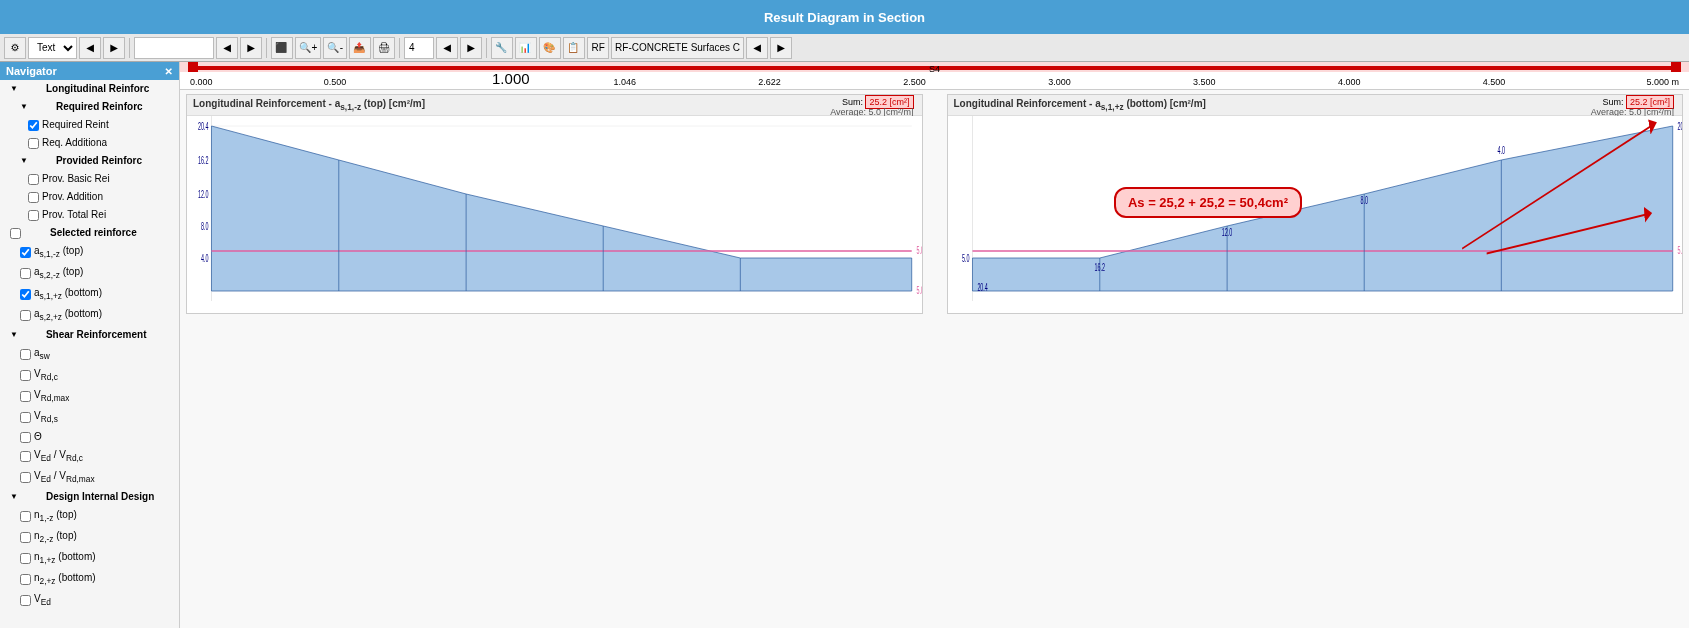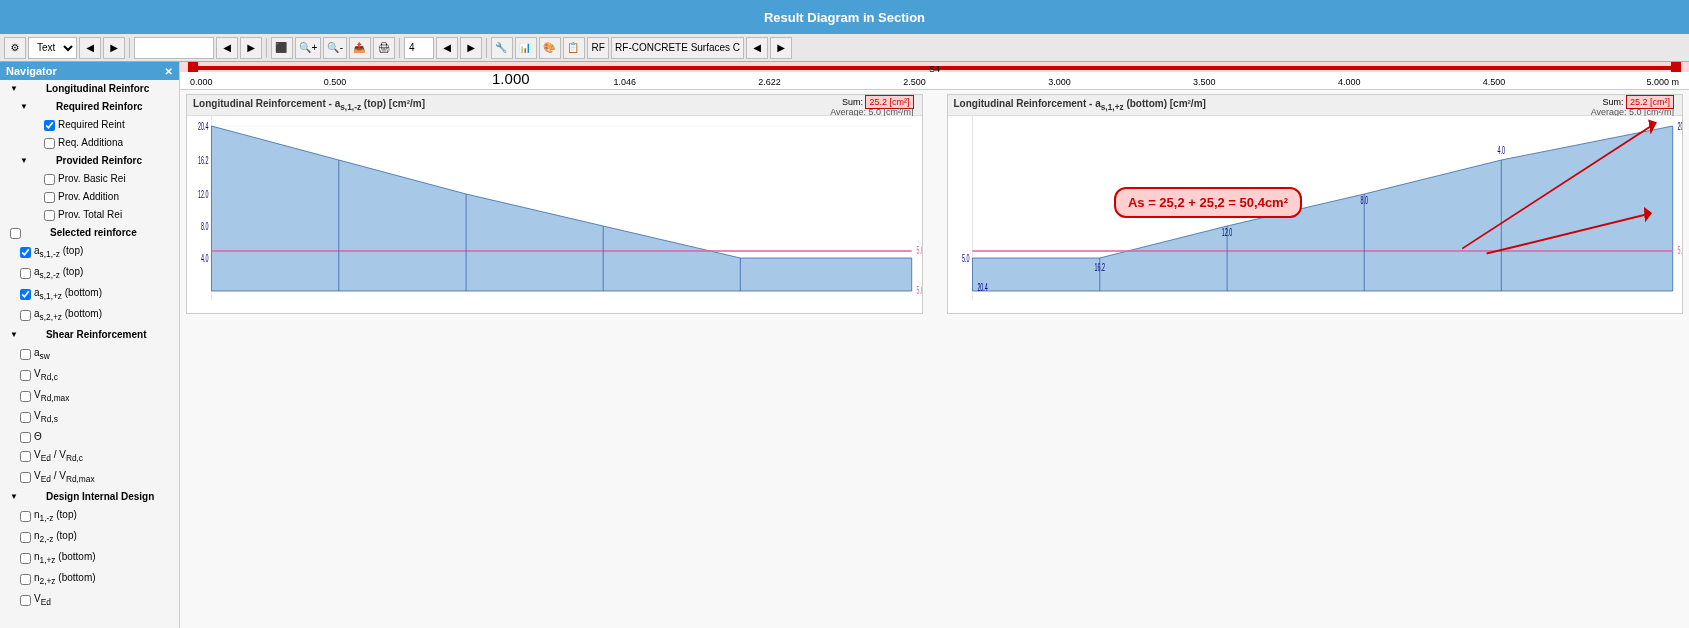--- a/index.html
+++ b/index.html
@@ -76,21 +76,21 @@
     .nav-item {
       display: flex;
       align-items: center;
       padding: 1px 2px;
       cursor: pointer;
       font-size: 10px;
       line-height: 16px;
     }
     .nav-indent-1 { padding-left: 10px; }
     .nav-indent-2 { padding-left: 20px; }
-    .nav-indent-3 { padding-left: 44px; }
+    .nav-indent-3 { padding-left: 28px; }
     .nav-expand { font-size: 8px; margin-right: 2px; cursor: pointer; }
     .nav-checkbox { width: 11px; height: 11px; margin-right: 3px; flex-shrink: 0; }
     .nav-label { white-space: nowrap; overflow: hidden; text-overflow: ellipsis; font-size: 10px; }
     .nav-section { font-weight: bold; padding-left: 26px; }
 
     
     #content {
       flex: 1;
       background: #f8f8f8;
       display: flex;

